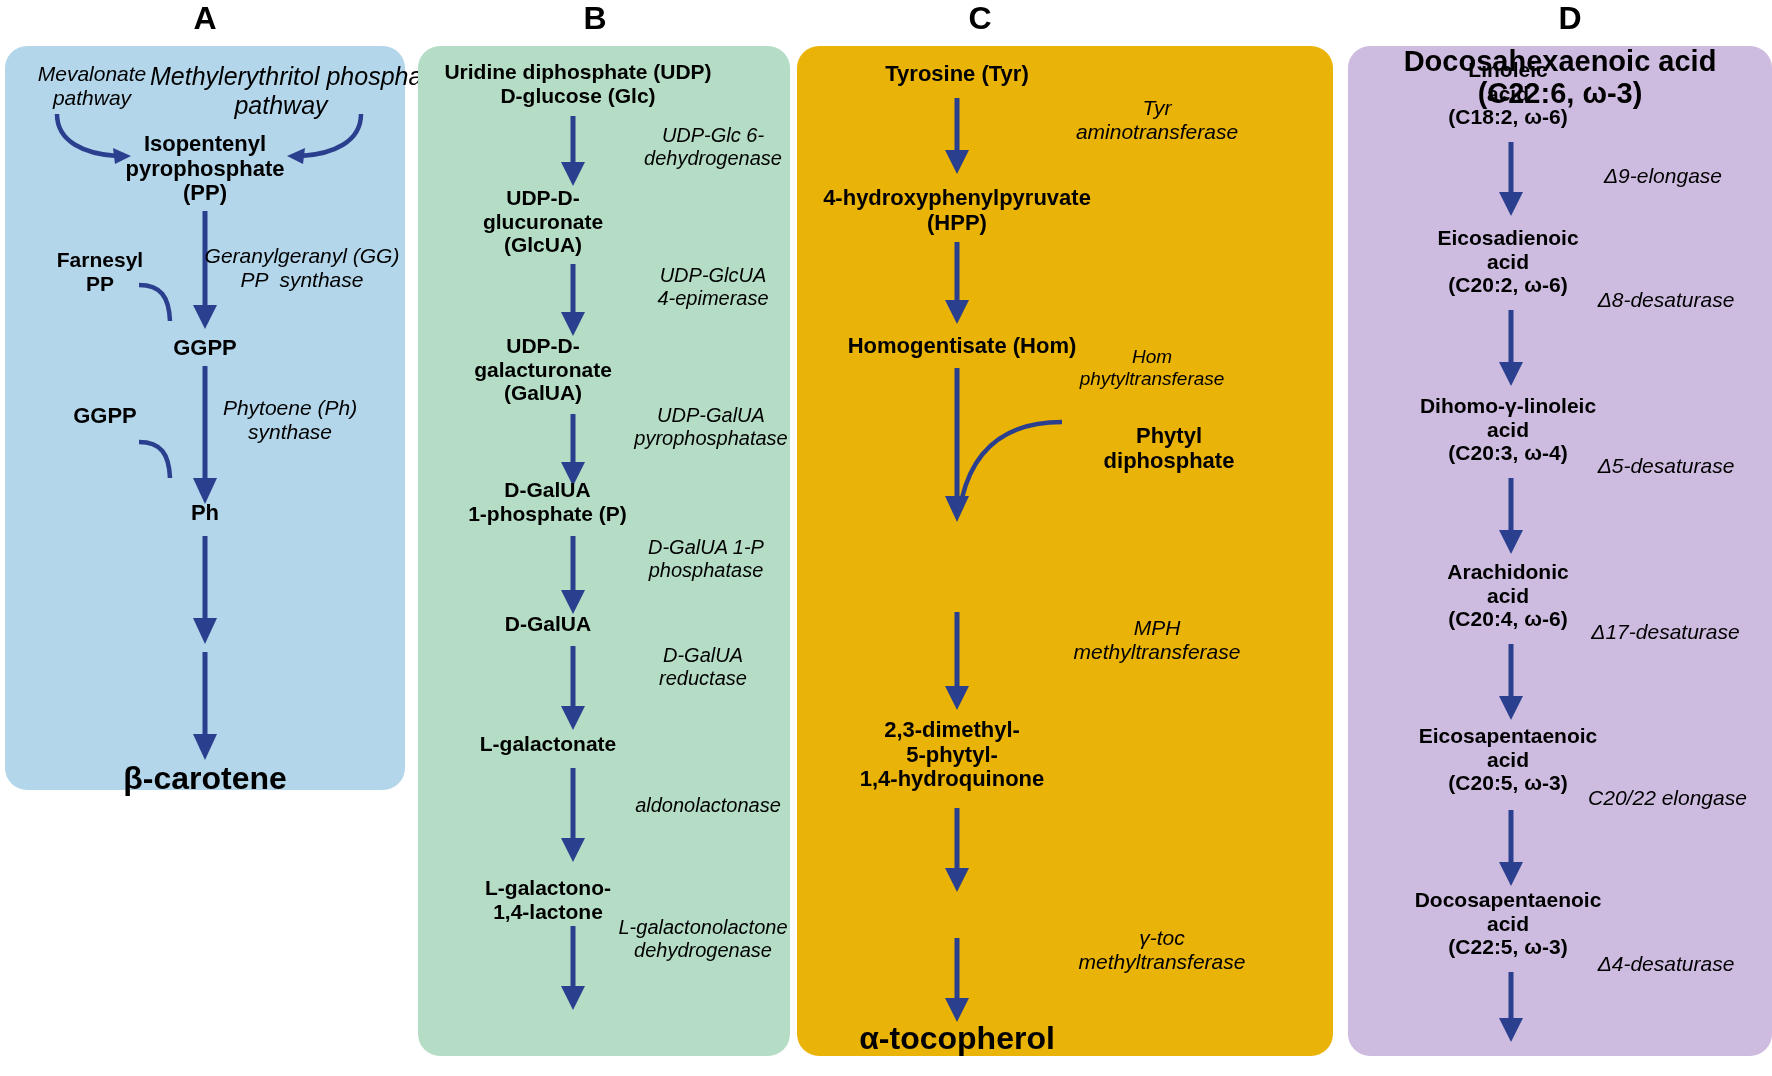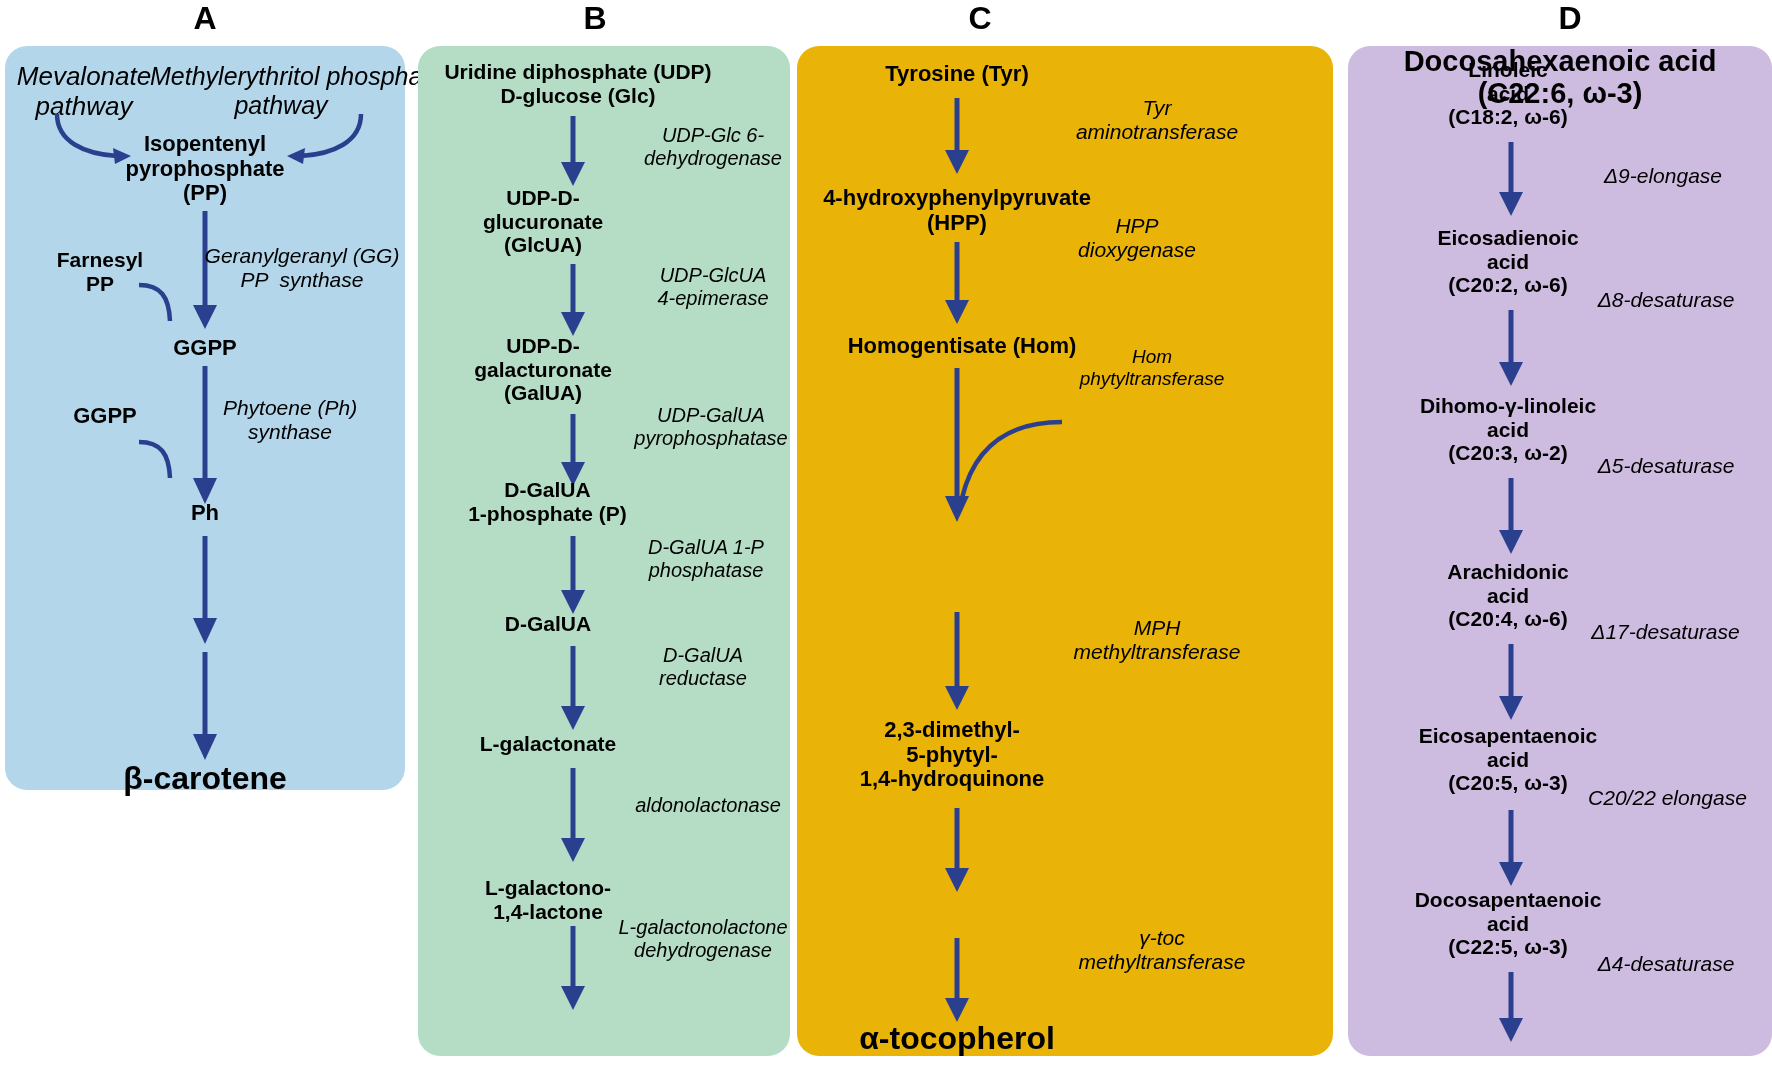--- a/index.html
+++ b/index.html
@@ -37,21 +37,21 @@
 
 <div class="canvas">
 
   <div class="panel-letter" style="left:175px;top:2px;width:60px;">A</div>
   <div class="panel-letter" style="left:565px;top:2px;width:60px;">B</div>
   <div class="panel-letter" style="left:950px;top:2px;width:60px;">C</div>
   <div class="panel-letter" style="left:1540px;top:2px;width:60px;">D</div>
 
   <div class="panel" id="panelA" style="left:5px;top:46px;width:400px;height:744px;background:#b3d6ea;">
 
-    <div class="enz" style="left:4px;top:16px;width:150px;font-size:26px;">Mevalonate
+    <div class="enz" style="left:12px;top:16px;width:150px;font-size:21px;">Mevalonate
 pathway</div>
     <div class="enz" style="left:145px;top:16px;width:262px;font-size:25px;">Methylerythritol phosphate
 pathway</div>
 
     <div class="arrow" style="left:40px;top:64px;">
       <svg width="120" height="60" viewBox="0 0 120 60">
         <path d="M12 4 C 12 32, 40 44, 72 46" stroke="#2b3f8f" stroke-width="4.5" fill="none"></path>
         <polygon points="86,46 68,38 70,54" fill="#2b3f8f"></polygon>
       </svg>
     </div>
@@ -220,39 +220,39 @@
 
     <div class="node" style="left:-5px;top:140px;width:330px;font-size:22px;">4-hydroxyphenylpyruvate
 (HPP)</div>
 
     <div class="arrow" style="left:125px;top:196px;">
       <svg width="70" height="84" viewBox="0 0 70 84">
         <line x1="35" y1="0" x2="35" y2="64" stroke="#2b3f8f" stroke-width="5"></line>
         <polygon points="35,82 23,58 47,58" fill="#2b3f8f"></polygon>
       </svg>
     </div>
-    <div class="enz" style="left:220px;top:168px;width:240px;font-size:21px;">HPP
-dioxygenase</div>
 
     <div class="node" style="left:-5px;top:288px;width:340px;font-size:22px;">Homogentisate (Hom)</div>
 
     <div class="arrow" style="left:125px;top:322px;">
       <svg width="70" height="156" viewBox="0 0 70 156">
         <line x1="35" y1="0" x2="35" y2="134" stroke="#2b3f8f" stroke-width="5"></line>
         <polygon points="35,154 23,128 47,128" fill="#2b3f8f"></polygon>
       </svg>
     </div>
 
     <div class="arrow" style="left:155px;top:370px;">
       <svg width="120" height="90" viewBox="0 0 120 90">
         <path d="M110 6 C 54 6, 22 32, 10 82" stroke="#2b3f8f" stroke-width="4.5" fill="none"></path>
       </svg>
     </div>
     <div class="enz" style="left:215px;top:300px;width:280px;font-size:19px;">Hom
 phytyltransferase</div>
+    <div class="node" style="left:272px;top:378px;width:200px;font-size:22px;">Phytyl
+diphosphate</div>
 
 
     <div class="arrow" style="left:125px;top:566px;">
       <svg width="70" height="100" viewBox="0 0 70 100">
         <line x1="35" y1="0" x2="35" y2="80" stroke="#2b3f8f" stroke-width="5"></line>
         <polygon points="35,98 23,74 47,74" fill="#2b3f8f"></polygon>
       </svg>
     </div>
     <div class="enz" style="left:215px;top:570px;width:290px;font-size:21px;">MPH
 methyltransferase</div>
@@ -302,21 +302,21 @@
     <div class="arrow" style="left:128px;top:264px;">
       <svg width="70" height="78" viewBox="0 0 70 78">
         <line x1="35" y1="0" x2="35" y2="58" stroke="#2b3f8f" stroke-width="5"></line>
         <polygon points="35,76 23,52 47,52" fill="#2b3f8f"></polygon>
       </svg>
     </div>
     <div class="enz" style="left:208px;top:242px;width:220px;font-size:21px;">Δ8-desaturase</div>
 
     <div class="node" style="left:-20px;top:348px;width:360px;font-size:21px;">Dihomo-γ-linoleic
 acid
-(C20:3, ω-2)</div>
+(C20:3, ω-4)</div>
 
     <div class="arrow" style="left:128px;top:432px;">
       <svg width="70" height="78" viewBox="0 0 70 78">
         <line x1="35" y1="0" x2="35" y2="58" stroke="#2b3f8f" stroke-width="5"></line>
         <polygon points="35,76 23,52 47,52" fill="#2b3f8f"></polygon>
       </svg>
     </div>
     <div class="enz" style="left:208px;top:408px;width:220px;font-size:21px;">Δ5-desaturase</div>
 
     <div class="node" style="left:-10px;top:514px;width:340px;font-size:21px;">Arachidonic

